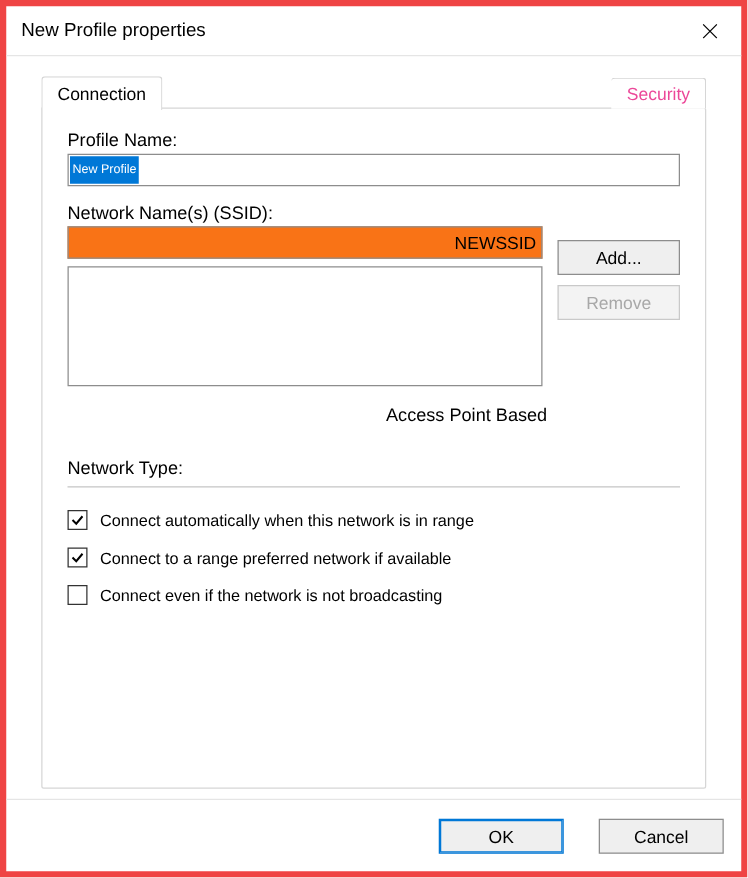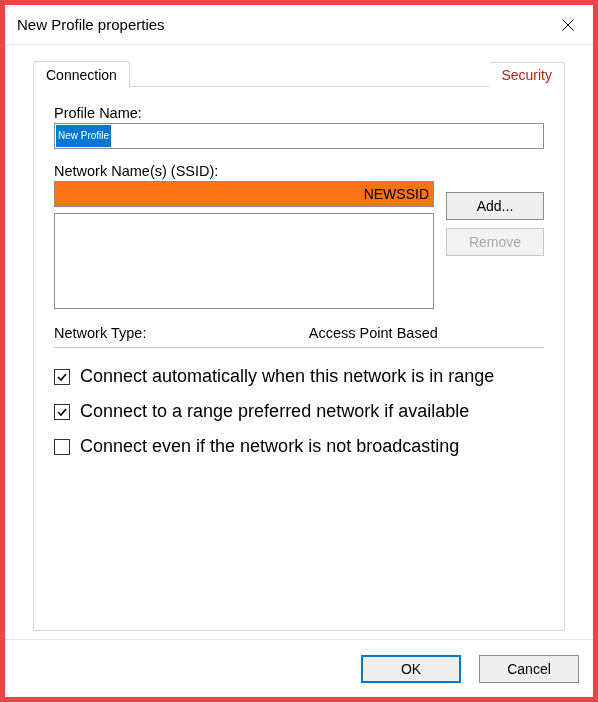--- a/index.html
+++ b/index.html
@@ -65,21 +65,21 @@
     border-radius: 3px 3px 0 0;
   }
   .tab.active {
     z-index: 2;
     padding: 5px 12px;
     margin-bottom: -1px;
     background: #fff;
   }
   .tab.inactive {
     margin-top: 2px;
-    color: #b91c1c;
+    color: #ec4899;
     border-left: none;
   }
   
   .label {
     font-size: 14.5px;
     margin-bottom: 2px;
   }
   .input {
     width: 100%;
     height: 26px;
@@ -136,47 +136,47 @@
   .ssid-block { display: flex; gap: 12px; }
   .ssid-left { flex: 1; }
   .ssid-right { width: 98px; display: flex; flex-direction: column; gap: 8px; padding-top: 11px; }
   .nettype-row {
     display: flex;
     font-size: 14.5px;
     margin-top: 16px;
     padding-bottom: 6px;
     border-bottom: 1px solid #c5c5c5;
   }
-  .nettype-row .ntlabel { flex: 0 0 52%; }
+  .nettype-row .ntlabel { flex: 0 0 52%; margin-top: 42px; }
   .checks { margin-top: 18px; }
   .check-row {
     display: flex;
     align-items: center;
     gap: 10px;
     margin-bottom: 14px;
-    font-size: 18px;
+    font-size: 13px;
   }
   .checkbox {
     width: 16px; height: 16px;
     border: 1px solid #333;
     background: #fff;
     display: inline-flex;
     align-items: center;
     justify-content: center;
     flex-shrink: 0;
   }
   .checkbox svg { display: block; }
   
   .footer {
     height: 58px;
     border-top: 1px solid #e5e5e5;
     display: flex;
     align-items: center;
     justify-content: flex-end;
-    gap: 18px;
+    gap: 28px;
     padding: 0 14px;
   }
   .dlg-btn {
     width: 100px;
     height: 28px;
     border: 1px solid #8d8d8d;
     background: #efefef;
     font: inherit;
     font-size: 14px;
   }

